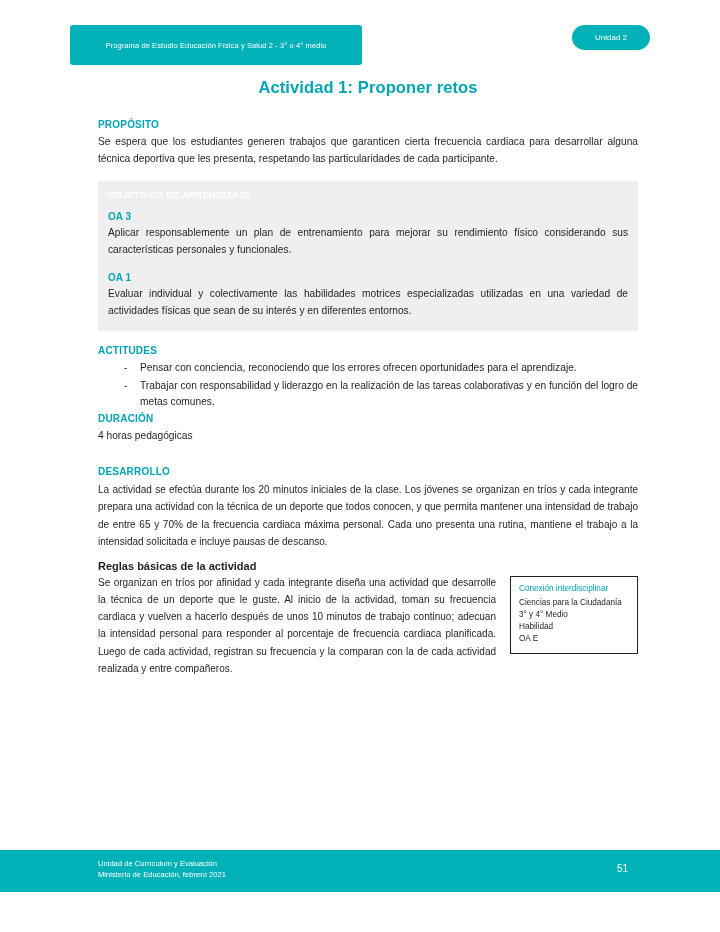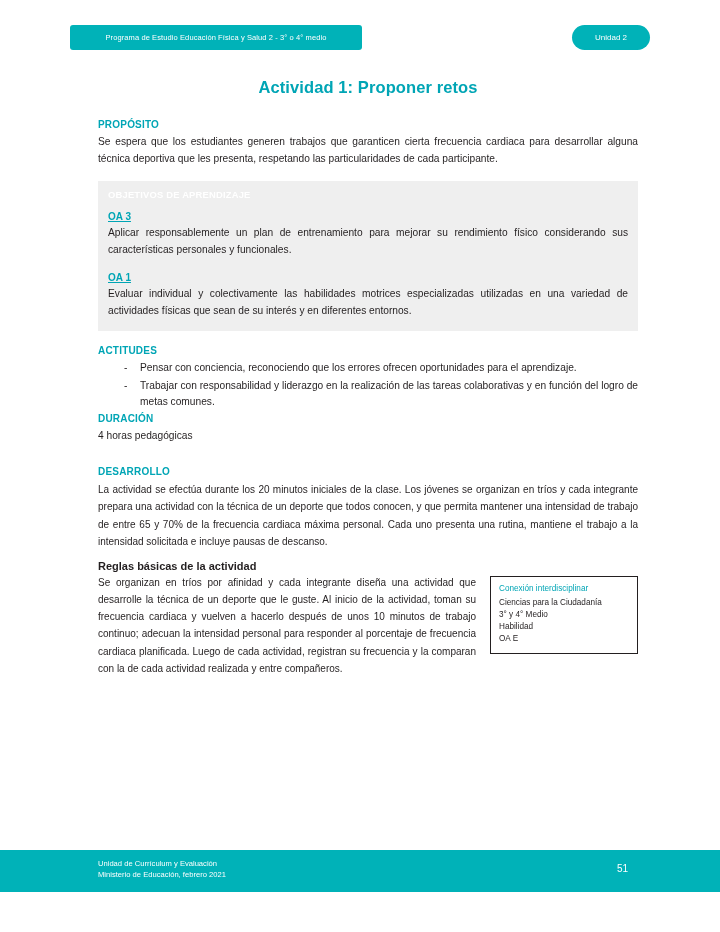--- a/index.html
+++ b/index.html
@@ -21,21 +21,21 @@
     height: 932px;
     box-sizing: border-box;
   }
 
   
   .header-band {
     position: absolute;
     top: 25px;
     left: 70px;
     width: 292px;
-    height: 25px;
+    height: 40px;
     background: #00b2b8;
     border-radius: 3px;
     display: flex;
     align-items: center;
     justify-content: center;
   }
   .header-band-text {
     color: #ffffff;
     font-size: 7.5px;
     letter-spacing: 0.1px;
@@ -100,21 +100,20 @@
     font-size: 9.4px;
     font-weight: bold;
     letter-spacing: 0.2px;
     margin-bottom: 8px;
   }
   .oa-code {
     color: #00a5b5;
     font-size: 10px;
     font-weight: bold;
     margin: 11px 0 3px 0;
-    text-decoration: underline;
   }
   .oa-text {
     font-size: 10.2px;
     line-height: 1.62;
     text-align: justify;
     margin: 0 0 14px 0;
   }
   .oa-text.last { margin-bottom: 0; }
 
   ul.dash-list {
@@ -151,21 +150,21 @@
   .subhead {
     font-size: 11px;
     font-weight: bold;
     margin: 0 0 2px 0;
   }
   .wrap-area {
     position: relative;
   }
   .side-box {
     float: right;
-    width: 148px;
+    width: 128px;
     margin: 2px 0 4px 14px;
     border: 1px solid #231f20;
     padding: 7px 8px 9px 8px;
     box-sizing: border-box;
   }
   .side-box-title {
     color: #00a5b5;
     font-size: 8.2px;
     margin-bottom: 4px;
   }

